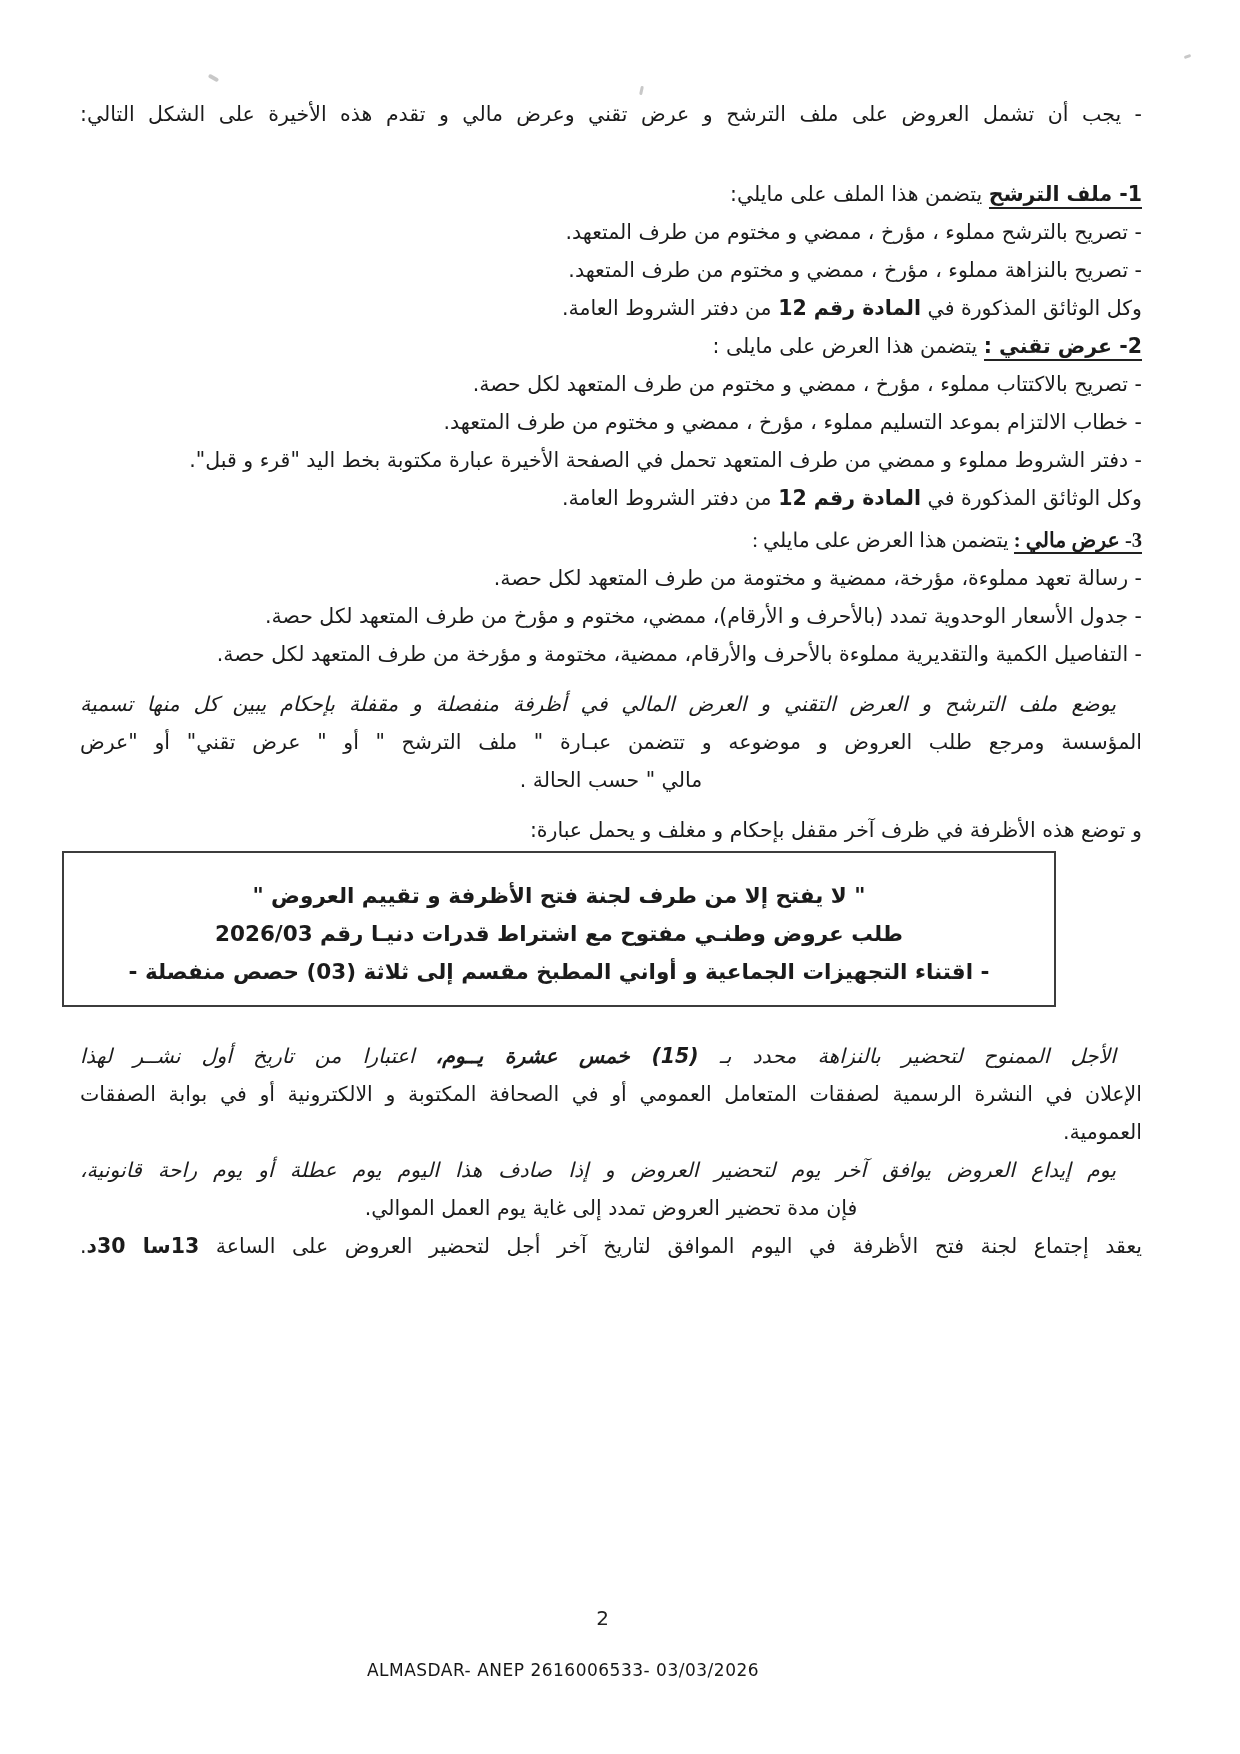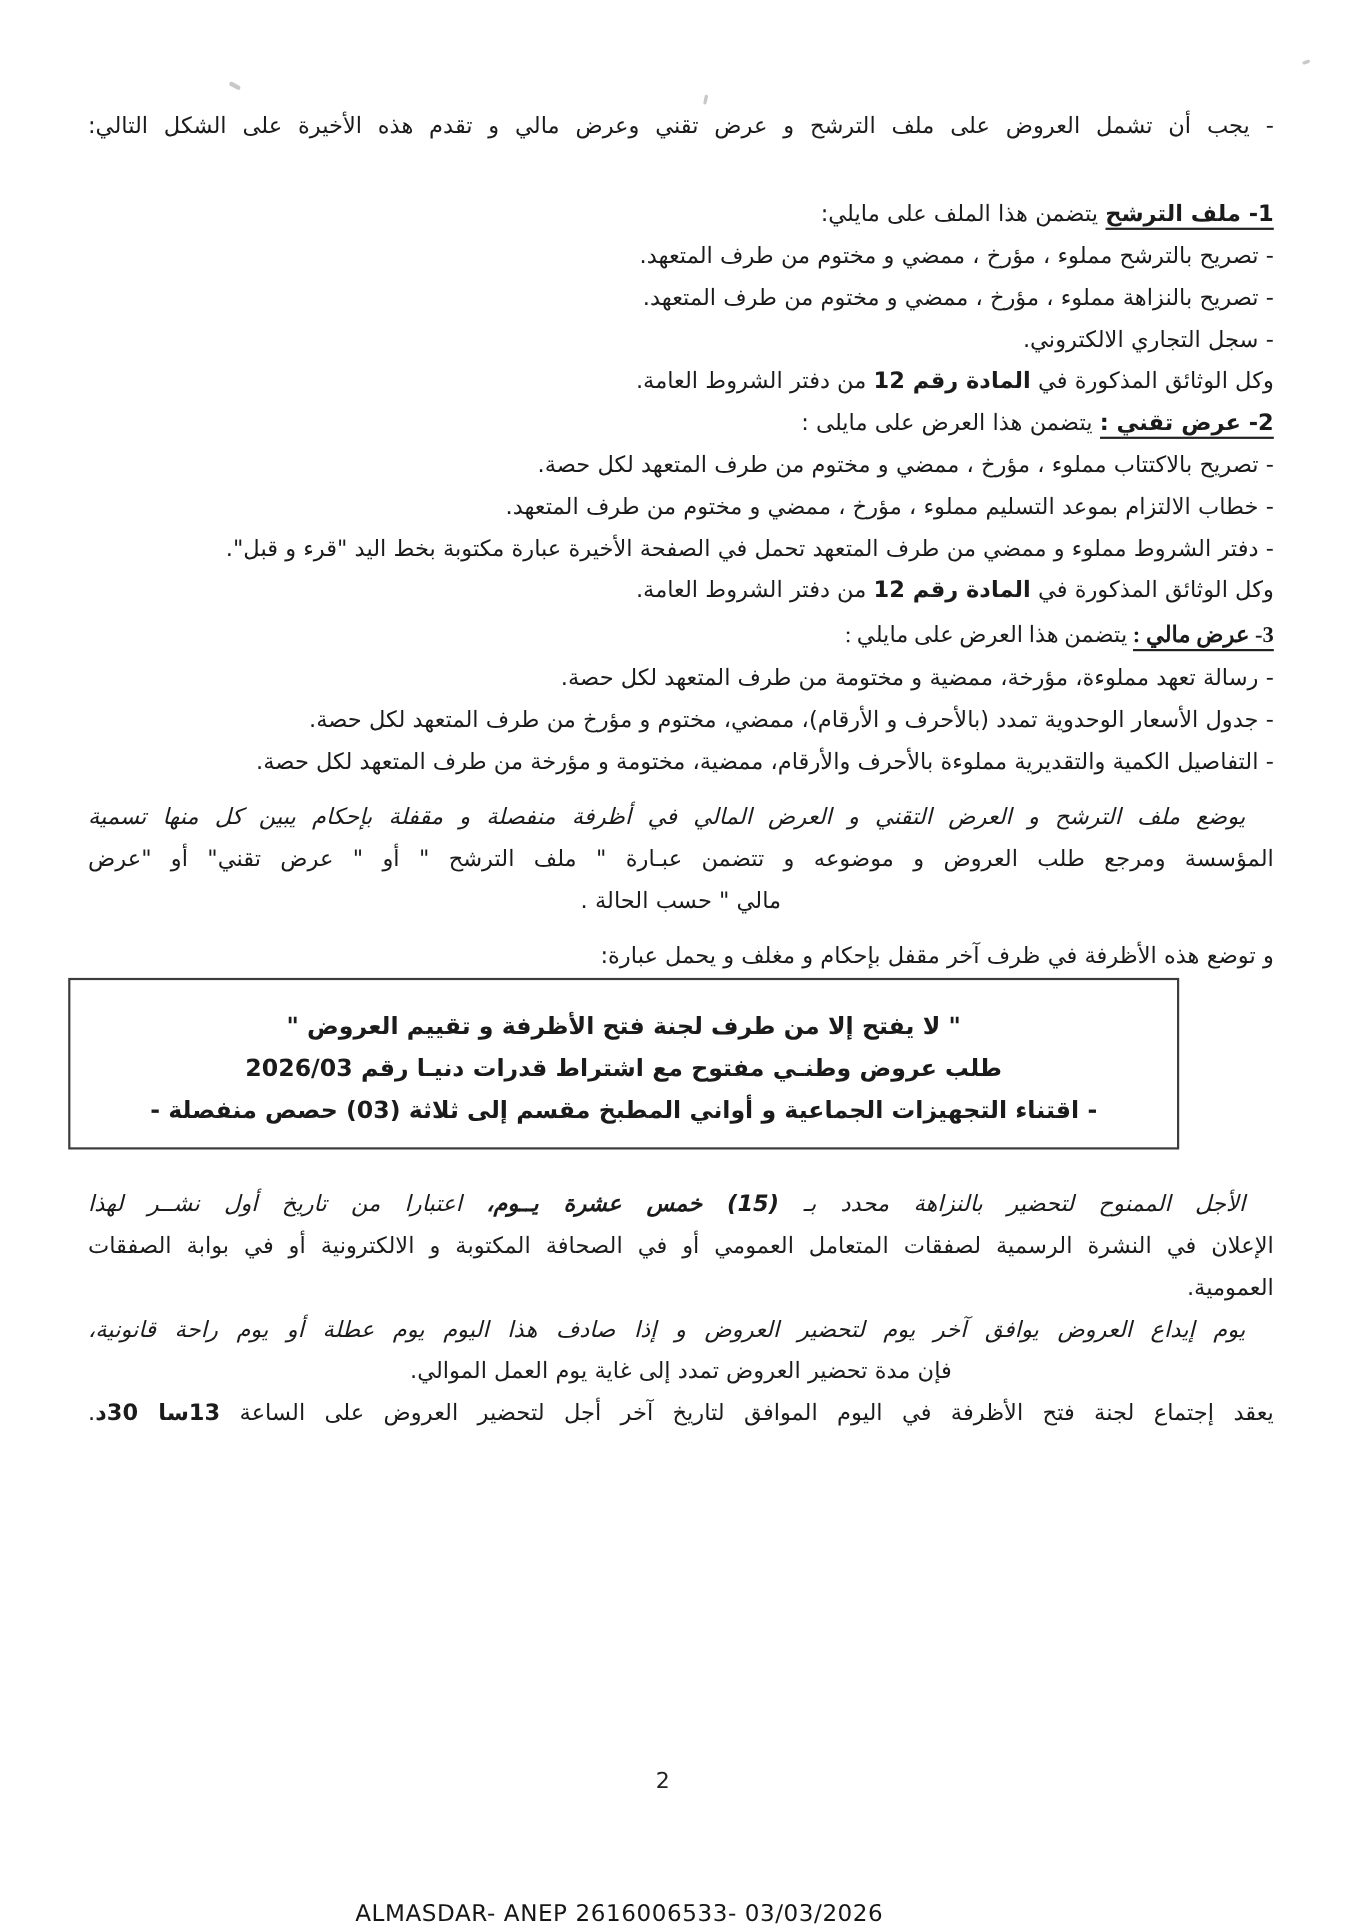--- a/index.html
+++ b/index.html
@@ -5,21 +5,21 @@
   html,body { margin:0; padding:0; }
   body {
     width:1240px; height:1754px;
     background:#ffffff;
     position:relative;
     font-family:"DejaVu Sans","Liberation Sans",sans-serif;
     color:#1b1b1b;
     overflow:hidden;
   }
   .content {
-    position:absolute; top:0; left:80px; right:82px;
+    position:absolute; top:0; left:80px; right:98px;
     direction:rtl;
     font-size:20.5px;
     line-height:38px;
     text-align:right;
   }
   .j { text-align:justify; text-align-last:justify; }
   .c { text-align:center; }
   .ind { text-indent:26px;font-style:italic; }
   .intro { margin-top:95px; }
   .sec-head { margin-top:42px; }
@@ -41,22 +41,22 @@
     font-weight:bold;
     font-size:21.5px;
     padding:24px 8px 14px 8px;
   }
   .p-deadline { margin-top:30px; }
   .footer-pagenum {
     position:absolute; top:1606px; left:0; width:1205px;
     text-align:center; font-size:20px; color:#222;
   }
   .footer-pub {
-    position:absolute; top:1727px; left:0; width:1126px;
-    text-align:center; font-size:21px; color:#161616;
+    position:absolute; top:1660px; left:0; width:1126px;
+    text-align:center; font-size:17px; color:#161616;
     direction:ltr; letter-spacing:0.5px;
   }
   
   .speck { position:absolute; background:#9a9a9a; opacity:.55; border-radius:2px; }
   .speck-1 { left:208px; top:76px; width:11px; height:4px; transform:rotate(28deg); }
   .speck-2 { left:640px; top:86px; width:3px; height:9px; transform:rotate(12deg); }
   .speck-3 { left:1184px; top:55px; width:7px; height:3px; transform:rotate(-20deg); }
 </style>
 </head>
 <body>
@@ -69,21 +69,20 @@
 
   <div class="content">
 
     <div class="intro j">- يجب أن تشمل العروض على ملف الترشح و عرض تقني وعرض مالي و تقدم هذه الأخيرة على الشكل التالي:</div>
 
     <div class="sec-head">
       <span class="sec-title">1- ملف الترشح</span><span> يتضمن هذا الملف على مايلي:</span>
     </div>
     <div>- تصريح بالترشح مملوء ، مؤرخ ، ممضي و مختوم من طرف المتعهد.</div>
     <div>- تصريح بالنزاهة مملوء ، مؤرخ ، ممضي و مختوم من طرف المتعهد.</div>
-    <div>- سجل التجاري الالكتروني.</div>
     <div>
       <span>وكل الوثائق المذكورة في </span><b>المادة رقم 12</b><span> من دفتر الشروط العامة.</span>
     </div>
 
     <div class="sec-head" style="margin-top:0">
       <span class="sec-title">2- عرض تقني :</span><span> يتضمن هذا العرض على مايلى :</span>
     </div>
     <div>- تصريح بالاكتتاب مملوء ، مؤرخ ، ممضي و مختوم من طرف المتعهد لكل حصة.</div>
     <div>- خطاب الالتزام بموعد التسليم مملوء ، مؤرخ ، ممضي و مختوم من طرف المتعهد.</div>
     <div>- دفتر الشروط مملوء و ممضي من طرف المتعهد تحمل في الصفحة الأخيرة عبارة مكتوبة بخط اليد "قرء و قبل".</div>

